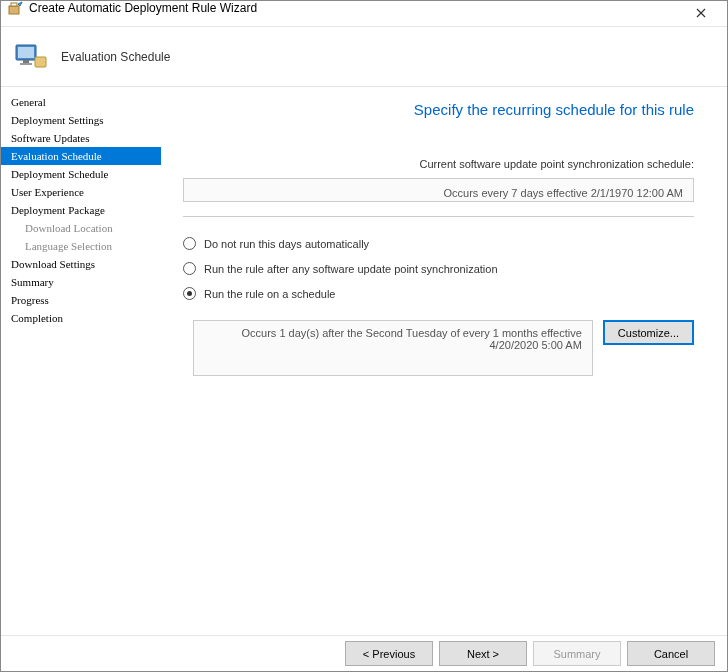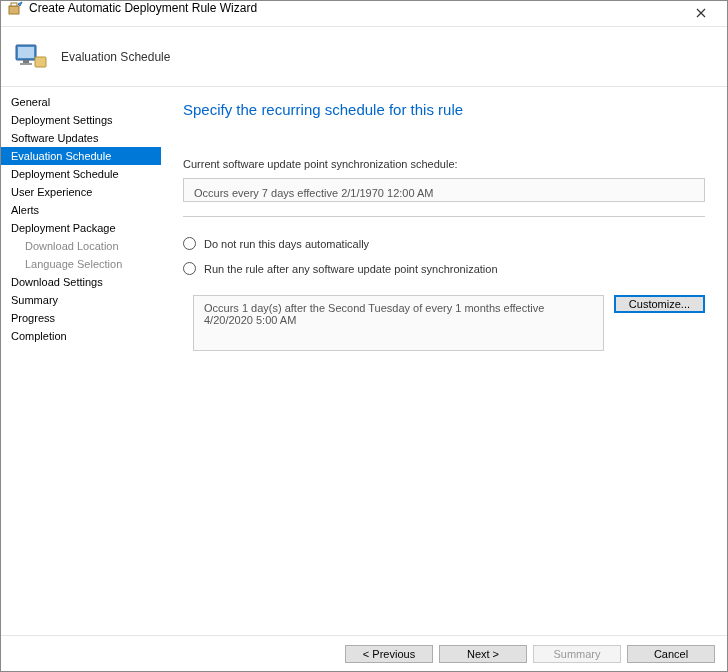--- a/index.html
+++ b/index.html
@@ -60,30 +60,32 @@
     width: 160px;
     padding: 6px 0;
     border-right: 0;
   }
   .sidebar .item {
     padding: 3px 10px;
     cursor: pointer;
     color: #000;
     font-size: 11px;
     white-space: nowrap;
+    font-family: Liberation Serif, serif;
   }
   .sidebar .item.sub { padding-left: 24px; color: #888; }
   .sidebar .item.selected {
     background: #0078d7;
     color: #fff;
   }
 
   .main {
     flex: 1;
-    padding: 14px 22px 0 22px;
+    padding: 14px 33px 0 22px;
+    text-align: right;
   }
   .main-title {
     color: #0066cc;
     font-size: 15px;
     font-weight: 400;
     margin-bottom: 40px;
   }
   .sync-label {
     font-size: 11px;
     color: #333;
@@ -136,21 +138,21 @@
     flex: 1;
     border: 1px solid #ccc;
     background: #fafafa;
     padding: 6px 10px;
     font-size: 11px;
     color: #555;
     height: 56px;
     margin-left: 10px;
   }
   .btn {
-    height: 18px;
+    height: 25px;
     min-width: 88px;
     padding: 0 14px;
     font-size: 11px;
     background: #e1e1e1;
     border: 1px solid #adadad;
     cursor: pointer;
     display: inline-flex;
     align-items: center;
     justify-content: center;
   }
@@ -204,21 +206,20 @@
 
 <div class="content">
 
   <div class="sidebar" id="sidebar">
       <div class="item">General</div>
       <div class="item">Deployment Settings</div>
       <div class="item">Software Updates</div>
       <div class="item selected">Evaluation Schedule</div>
       <div class="item">Deployment Schedule</div>
       <div class="item">User Experience</div>
-      <div class="item">Alerts</div>
       <div class="item">Deployment Package</div>
       <div class="item sub">Download Location</div>
       <div class="item sub">Language Selection</div>
       <div class="item">Download Settings</div>
       <div class="item">Summary</div>
       <div class="item">Progress</div>
       <div class="item">Completion</div>
     </div>
 
   <div class="main">
@@ -231,20 +232,24 @@
 
     <div class="radio-group">
       <div class="radio-row">
         <span class="radio"></span>
         <span>Do not run this days automatically</span>
       </div>
       <div class="radio-row">
         <span class="radio"></span>
         <span>Run the rule after any software update point synchronization</span>
       </div>
+      <div class="radio-row">
+        <span class="radio checked"></span>
+        <span>Run the rule on a schedule</span>
+      </div>
     </div>
 
     <div class="schedule-row">
       <div class="schedule-box">Occurs 1 day(s) after the Second Tuesday of every 1 months effective 4/20/2020 5:00 AM</div>
       <div class="btn focus">Customize...</div>
     </div>
   </div>
 </div>
 
 <div class="footer">

